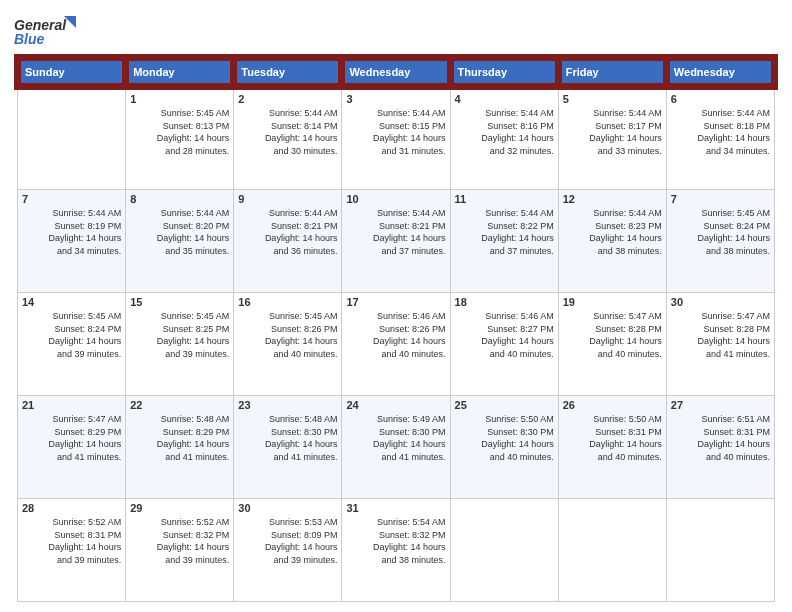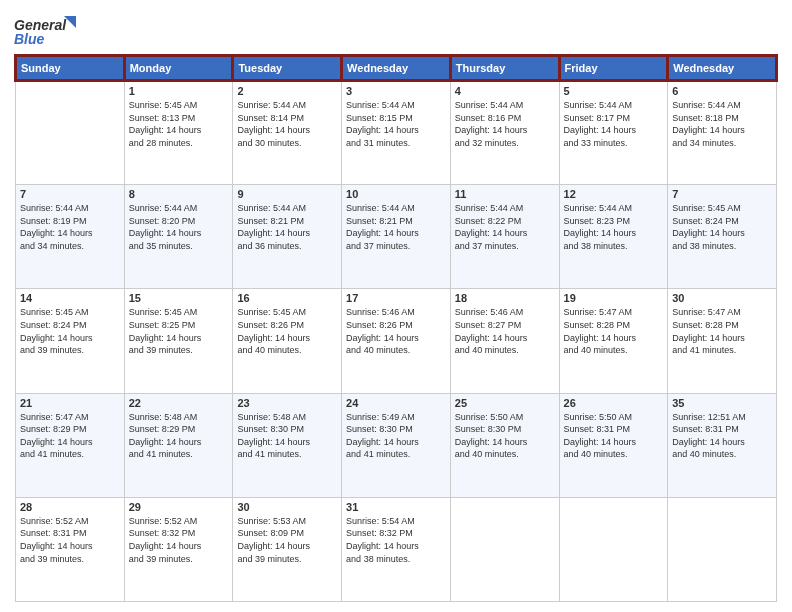--- a/index.html
+++ b/index.html
@@ -47,40 +47,41 @@
       width: 100%;
       table-layout: fixed;
     }
     .calendar th {
       background-color: #3a6cbf;
       color: #fff;
       font-size: 11px;
       font-weight: bold;
       padding: 5px 4px;
       text-align: left;
-      border: 3px solid #7f1d1d;
+      border: 7px solid #7f1d1d;
     }
     .calendar td {
       border: 1px solid #ccc;
       vertical-align: top;
       padding: 3px 4px;
       font-size: 9.5px;
       color: #333;
       height: 82px;
     }
     .day-num {
       font-size: 11px;
       font-weight: bold;
       display: block;
       margin-bottom: 2px;
     }
     .day-info {
       font-size: 9px;
       line-height: 1.4;
       color: #333;
+      text-align: right;
     }
     .empty {
       background: #f9f9f9;
     }
     tr:nth-child(even) td {
       background: #f3f6fc;
     }
     tr:nth-child(odd) td {
       background: #fff;
     }
@@ -303,22 +304,22 @@
 and 40 minutes.</div>
           </td>
           <td>
             <span class="day-num">26</span>
             <div class="day-info" style="white-space: pre-line;">Sunrise: 5:50 AM
 Sunset: 8:31 PM
 Daylight: 14 hours
 and 40 minutes.</div>
           </td>
           <td>
-            <span class="day-num">35</span>
-            <div class="day-info" style="white-space: pre-line;">Sunrise: 12:51 AM
+            <span class="day-num">27</span>
+            <div class="day-info" style="white-space: pre-line;">Sunrise: 6:51 AM
 Sunset: 8:31 PM
 Daylight: 14 hours
 and 40 minutes.</div>
           </td>
         </tr>
         <tr>
           <td>
             <span class="day-num">28</span>
             <div class="day-info" style="white-space: pre-line;">Sunrise: 5:52 AM
 Sunset: 8:31 PM

